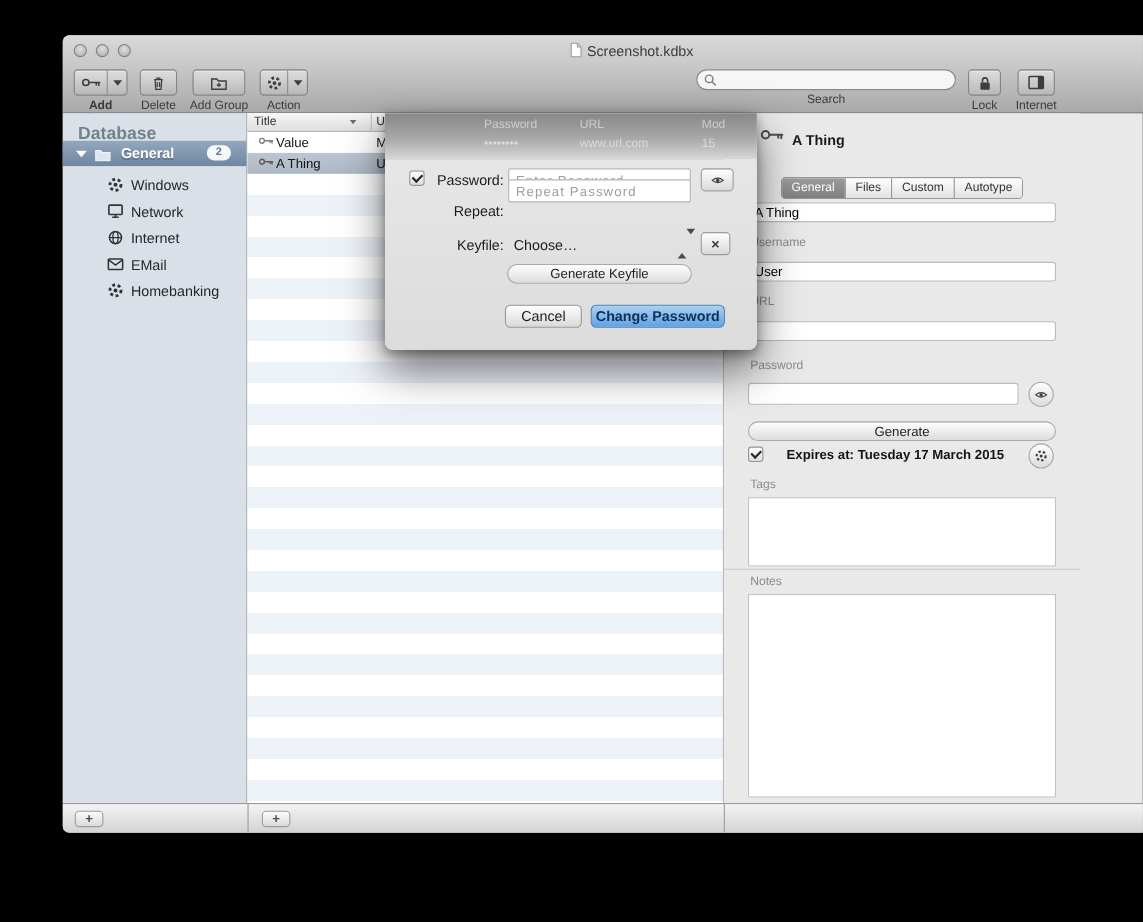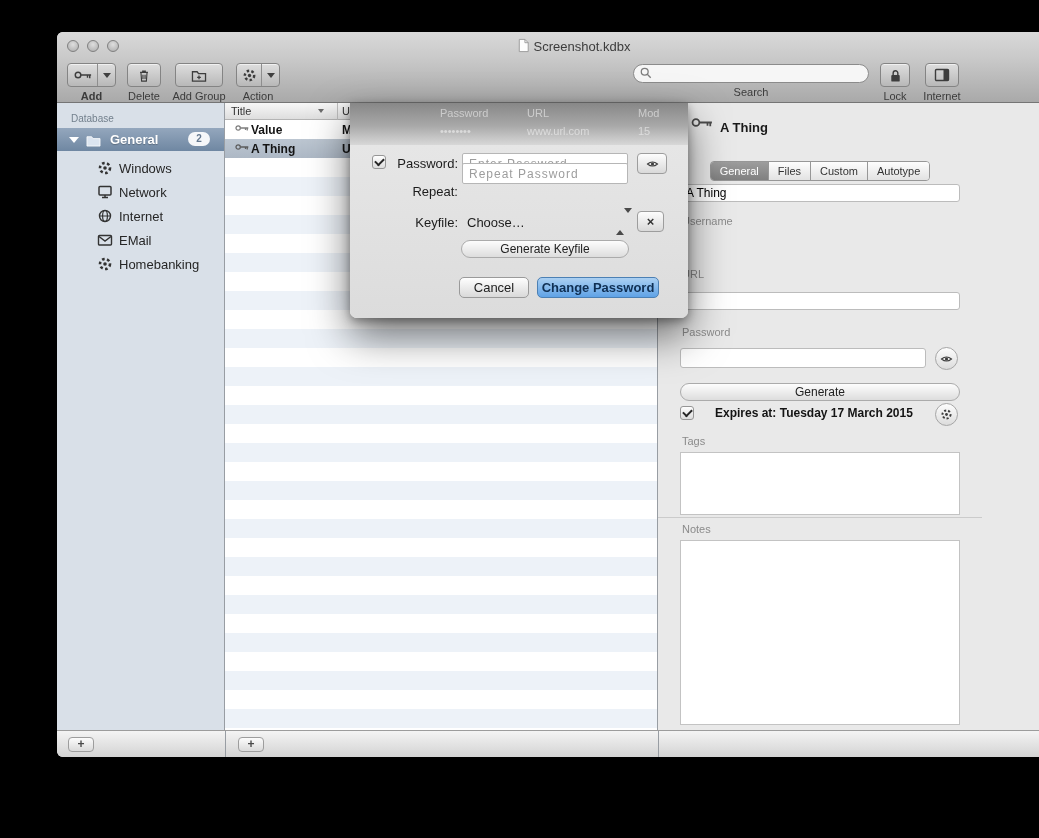--- a/index.html
+++ b/index.html
@@ -19,37 +19,37 @@
   .bez .seg{flex:1;height:100%;display:flex;align-items:center;justify-content:center;}
   .bez .seg.arrow{flex:0 0 17px;border-left:1px solid #8e8e8e;}
   .tri-dn{width:0;height:0;border-left:4px solid transparent;border-right:4px solid transparent;border-top:5px solid #3f3f3f;}
   .tlabel{margin-top:3px;font-size:11px;color:#3b3b3b;}
   .searchfield{width:236px;height:19px;border:1px solid #8b8b8b;border-radius:10px;background:#f6f6f6;box-sizing:border-box;padding:0 8px 0 22px;font-size:12px;outline:none;}
   .searchwrap{position:relative;}
   .searchwrap svg{position:absolute;left:7px;top:4px;}
   
   .content{position:absolute;left:0;top:71px;width:100%;height:627px;}
   .sidebar{position:absolute;left:0;top:0;width:168px;height:100%;background:#d9e0e8;border-right:1px solid #989da3;box-sizing:border-box;}
-  .sb-header{position:absolute;left:14px;top:10px;font-size:10px;font-weight:normal;color:#73808d;}
+  .sb-header{position:absolute;left:14px;top:10px;font-size:16px;font-weight:bold;color:#73808d;}
   .sb-group{position:absolute;left:0;top:25px;width:100%;height:23px;background:linear-gradient(180deg,#94a7bd,#6f87a2);display:flex;align-items:center;}
   .disclosure{width:0;height:0;border-left:5px solid transparent;border-right:5px solid transparent;border-top:6px solid #fff;margin-left:12px;}
   .sb-group .glabel{margin-left:8px;font-size:13px;font-weight:bold;color:#fff;text-shadow:0 1px 1px rgba(0,0,0,.25);}
   .badge{position:absolute;right:14px;top:4px;min-width:22px;height:14px;border-radius:8px;background:rgba(255,255,255,.92);color:#64788f;font-size:10px;font-weight:bold;text-align:center;line-height:14px;}
   .sb-item{position:absolute;left:0;width:100%;height:24px;display:flex;align-items:center;}
   .sb-item .icon{position:absolute;left:40px;width:16px;height:16px;}
   .sb-item .ilabel{position:absolute;left:62px;font-size:13px;color:#262626;}
   .fldicon{margin-left:6px;}
   
   .entrylist{position:absolute;left:168px;top:0;width:433px;height:100%;background:#fff;border-right:1px solid #989da3;box-sizing:border-box;}
   .lheader{position:absolute;left:0;top:0;width:100%;height:17px;background:linear-gradient(180deg,#f7f7f7,#dedede);border-bottom:1px solid #b4b4b4;box-sizing:border-box;font-size:11px;color:#333;}
   .lh-title{position:absolute;left:6px;top:2px;}
   .lh-sort{position:absolute;left:93px;top:6px;width:0;height:0;border-left:3.5px solid transparent;border-right:3.5px solid transparent;border-top:4px solid #6b6b6b;}
   .lh-div{position:absolute;left:112px;top:0;width:1px;height:17px;background:#bcbcbc;}
   .lh-user{position:absolute;left:117px;top:2px;}
-  .rows{position:absolute;left:0;top:17px;right:0;bottom:0;background:repeating-linear-gradient(180deg,#ffffff 0px,#ffffff 19px,#edf2f8 19px,#edf2f8 38px);font-weight:bold;}
+  .rows{position:absolute;left:0;top:17px;right:0;bottom:0;background:repeating-linear-gradient(180deg,#ffffff 0px,#ffffff 19px,#edf2f8 19px,#edf2f8 38px);}
   .lrow{position:absolute;left:0;width:100%;height:19px;font-size:12px;color:#141414;}
   .lrow.selected{background:linear-gradient(180deg,#bcc6d1,#adb8c5);}
   .lrow .keyic{position:absolute;left:10px;top:4px;}
   .lrow .rtitle{position:absolute;left:26px;top:3px;}
   .lrow .ruser{position:absolute;left:117px;top:3px;}
   
   .inspector{position:absolute;left:601px;top:0;width:324px;height:100%;background:#e9e9e9;}
   .insp-keyicon{position:absolute;left:33px;top:13px;}
   .insp-title{position:absolute;left:62px;top:17px;font-size:13px;font-weight:bold;color:#1a1a1a;}
   .tabs{position:absolute;left:0;right:0;top:58px;display:flex;justify-content:center;}
@@ -289,20 +289,21 @@
             <span class="tab sel">General</span>
             <span class="tab">Files</span>
             <span class="tab">Custom</span>
             <span class="tab">Autotype</span>
           </div>
         </div>
 
         <input class="ifield" style="top: 81px;" type="text" value="A Thing">
 
         <div class="ilab" style="top:112px;">Username</div>
+        <input class="ifield" style="top: 135px;" type="text" value="User">
 
         <div class="ilab" style="top:165px;">URL</div>
         <input class="ifield" style="top: 189px;" type="text" value="">
 
         <div class="ilab" style="top:223px;">Password</div>
         <input class="ifield" style="top: 245px; width: 246px; height: 20px;" type="text" value="">
         <div class="roundbtn" style="top:244px;">
           <svg width="13" height="10" viewBox="0 0 14 11">
               <path d="M1.5 5.5 Q7 1 12.5 5.5 Q7 10 1.5 5.5 Z" fill="none" stroke="#3d3d3d" stroke-width="1.2"></path>
               <circle cx="7" cy="5.5" r="1.7" fill="#3d3d3d"></circle>

